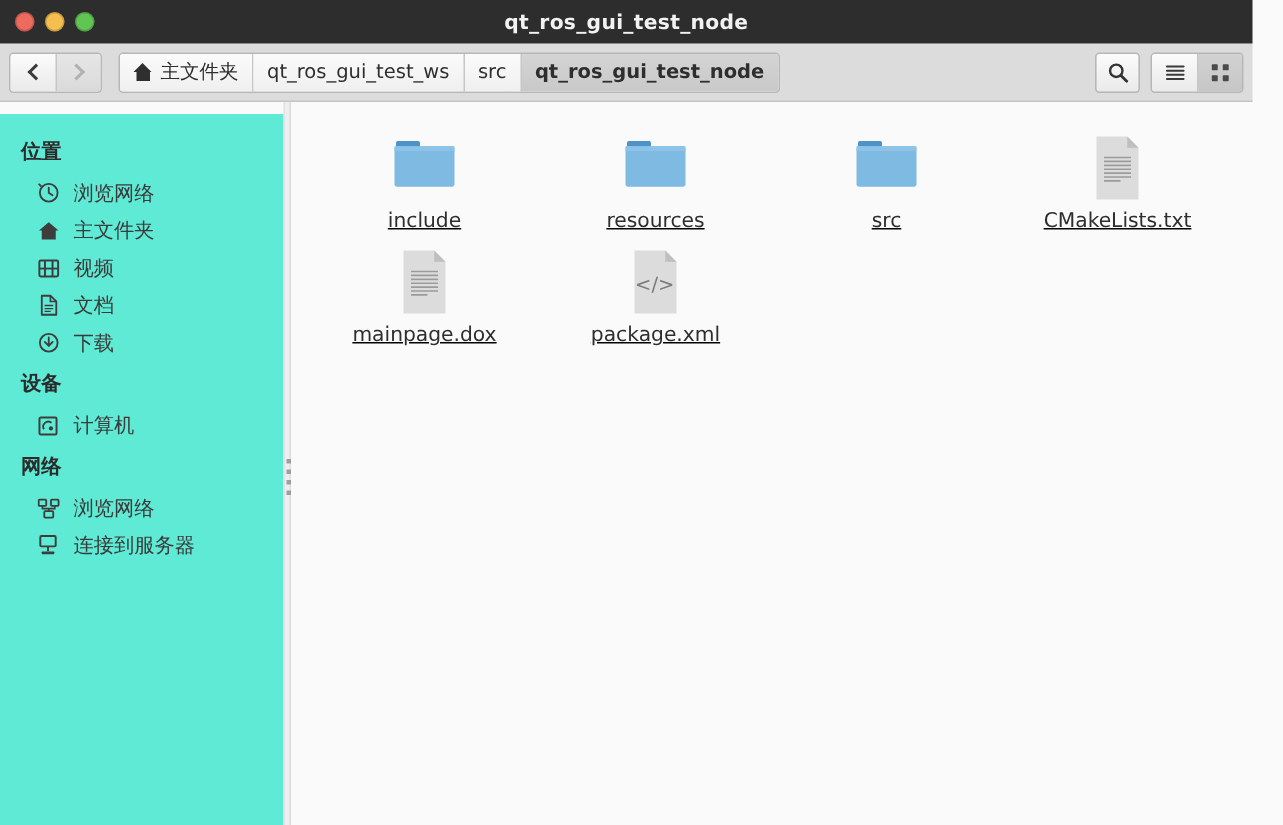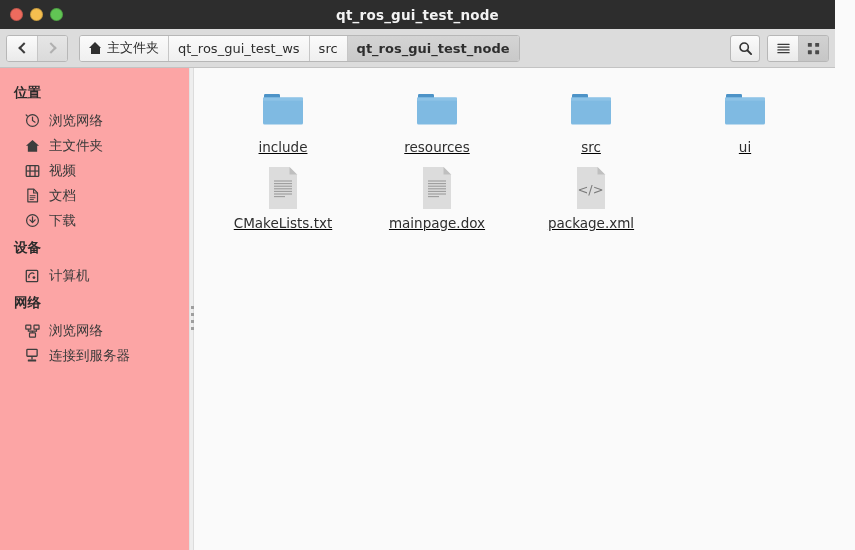--- a/index.html
+++ b/index.html
@@ -166,23 +166,24 @@
     flex: 1 1 auto;
     display: flex;
     min-height: 0;
     background: #fafafa;
   }
 
   
   #sidebar {
     width: 189px;
     flex: 0 0 189px;
-    background: #fca5a5;
+    background: #5eead4;
     padding-top: 10px;
     overflow: hidden;
+    margin-top: 8px;
   }
   .side-header {
     font-size: 13.5px;
     font-weight: bold;
     color: #2b2b2b;
     padding: 6px 0 6px 14px;
   }
   .side-item {
     display: flex;
     align-items: center;
@@ -482,30 +483,20 @@
         <span class="file-icon">
           <svg width="48" height="42" viewBox="0 0 48 42">
             <rect x="5" y="3" width="16" height="5" rx="1.2" fill="#4d93c7"></rect>
             <rect x="4" y="6.5" width="40" height="27" rx="1.6" fill="#7fbae2"></rect>
             <rect x="4" y="6.5" width="40" height="3.2" fill="#8dc3e7"></rect>
           </svg>
         </span>
         <span class="file-label">src</span>
       </div>
 
-      <div class="file-item">
-        <span class="file-icon">
-          <svg width="48" height="42" viewBox="0 0 48 42">
-            <rect x="5" y="3" width="16" height="5" rx="1.2" fill="#4d93c7"></rect>
-            <rect x="4" y="6.5" width="40" height="27" rx="1.6" fill="#7fbae2"></rect>
-            <rect x="4" y="6.5" width="40" height="3.2" fill="#8dc3e7"></rect>
-          </svg>
-        </span>
-        <span class="file-label">ui</span>
-      </div>
 
       <div class="file-item">
         <span class="file-icon">
           <svg width="44" height="46" viewBox="0 0 44 46">
             <path d="M8 2 h20.5 L36 9.5 V44 H8 Z" fill="#dcdcdc"></path>
             <path d="M28.5 2 L36 9.5 H28.5 Z" fill="#bfbfbf"></path>
             <g stroke="#9b9b9b" stroke-width="1.1">
               <line x1="13" y1="16" x2="31" y2="16"></line>
               <line x1="13" y1="18.6" x2="31" y2="18.6"></line>
               <line x1="13" y1="21.2" x2="31" y2="21.2"></line>

